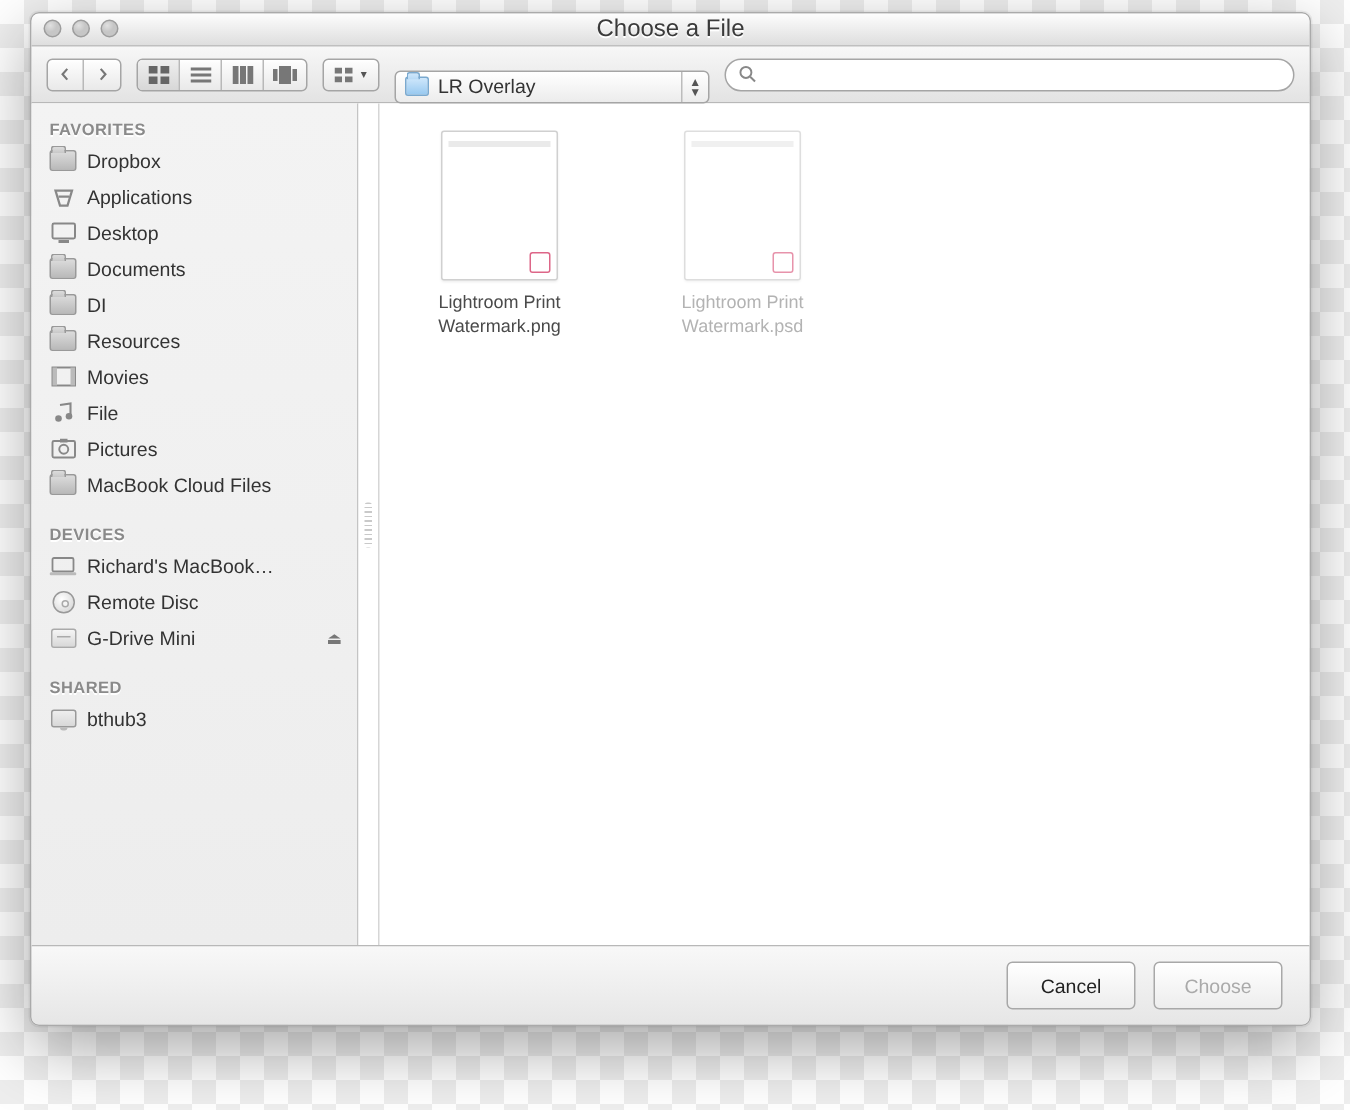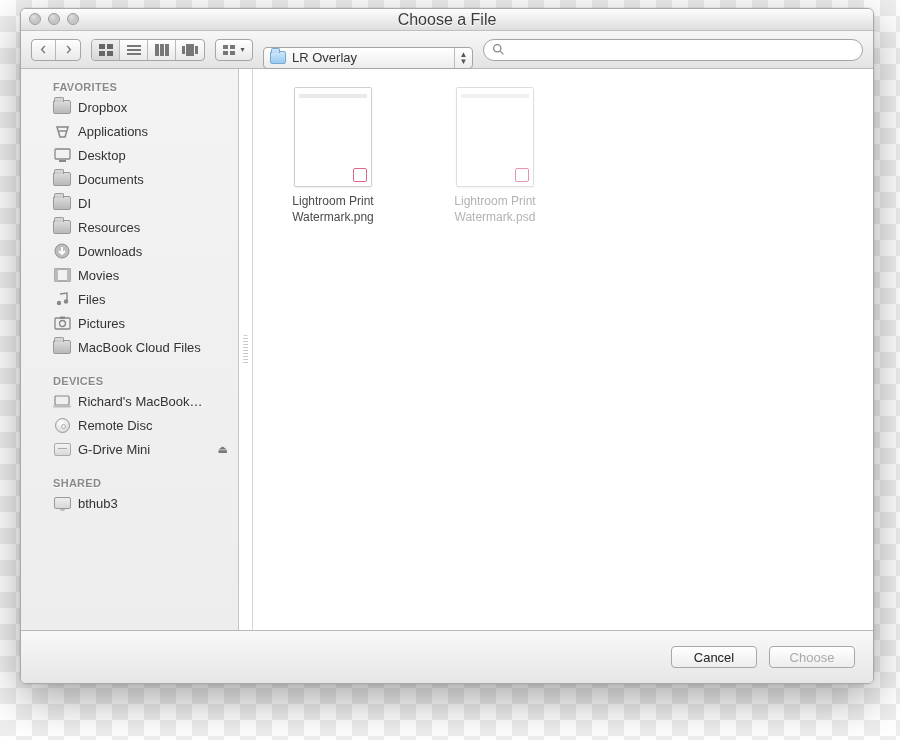--- a/index.html
+++ b/index.html
@@ -130,21 +130,21 @@
     min-height: 0;
     background: #fff;
     border-bottom: 1px solid #b8b8b8;
   }
   .sidebar {
     width: 218px;
     background: linear-gradient(#f3f3f3,#ededed);
     border-right: 1px solid #c4c4c4;
     overflow-y: auto;
   }
-  .sidebar-group { padding: 8px 0 4px 0; margin-left: 20px; }
+  .sidebar-group { padding: 8px 0 4px 0; }
   .sidebar-heading {
     font-size: 11px; font-weight: bold;
     color: #8a8a8a; text-shadow: 0 1px 0 #fff;
     padding: 4px 12px 2px 12px;
     letter-spacing: 0.3px;
   }
   .sidebar-item {
     display: flex; align-items: center;
     height: 24px;
     padding: 0 10px 0 12px;
@@ -245,21 +245,21 @@
   .file-item.dim .file-label { color: #b3b3b3; }
   .file-item.dim .thumb { opacity: 0.7; }
   
   .footer {
     height: 52px;
     background: linear-gradient(#f8f8f8, #e6e6e6);
     display: flex; align-items: center; justify-content: flex-end;
     padding: 0 18px; gap: 12px;
   }
   .btn {
-    min-width: 86px; height: 22px;
+    min-width: 86px; height: 32px;
     border: 1px solid #a8a8a8;
     border-radius: 4px;
     background: linear-gradient(#fff,#ededed);
     font: inherit; font-size: 13px; color: #222;
     cursor: default;
   }
   .btn:disabled { color: #aaa; }
   svg { display: block; }
 </style>
 </head>
@@ -393,46 +393,37 @@
             <span>DI</span>
           </div>
           <div class="sidebar-item">
             <span class="icon">
               <span class="folder-ico"></span>
             </span>
             <span>Resources</span>
           </div>
           <div class="sidebar-item">
             <span class="icon">
-              <svg width="16" height="16" viewBox="0 0 16 16">
-                <circle cx="8" cy="8" r="7" fill="#bdbdbd" stroke="#8f8f8f"></circle>
-                <path d="M8 4 V10 M5 8 L8 11 L11 8" fill="none" stroke="#fff" stroke-width="1.8"></path>
-              </svg>
-            </span>
-            <span>Downloads</span>
-          </div>
-          <div class="sidebar-item">
-            <span class="icon">
               <svg width="17" height="14" viewBox="0 0 17 14">
                 <rect x="1" y="1" width="15" height="12" fill="none" stroke="#888" stroke-width="1.3"></rect>
                 <rect x="1" y="1" width="3" height="12" fill="#bbb"></rect>
                 <rect x="13" y="1" width="3" height="12" fill="#bbb"></rect>
               </svg>
             </span>
             <span>Movies</span>
           </div>
           <div class="sidebar-item">
             <span class="icon">
               <svg width="16" height="16" viewBox="0 0 16 16">
                 <path d="M6 3 L13 2 V10" fill="none" stroke="#888" stroke-width="1.4"></path>
                 <circle cx="5" cy="12" r="2.2" fill="#888"></circle>
                 <circle cx="12" cy="10.5" r="2.2" fill="#888"></circle>
               </svg>
             </span>
-            <span>Files</span>
+            <span>File</span>
           </div>
           <div class="sidebar-item">
             <span class="icon">
               <svg width="17" height="14" viewBox="0 0 17 14">
                 <rect x="1" y="2" width="15" height="11" rx="1" fill="none" stroke="#888" stroke-width="1.3"></rect>
                 <circle cx="8.5" cy="7.5" r="3" fill="none" stroke="#888" stroke-width="1.3"></circle>
                 <rect x="6" y="0.5" width="5" height="2.5" fill="#888"></rect>
               </svg>
             </span>
             <span>Pictures</span>

